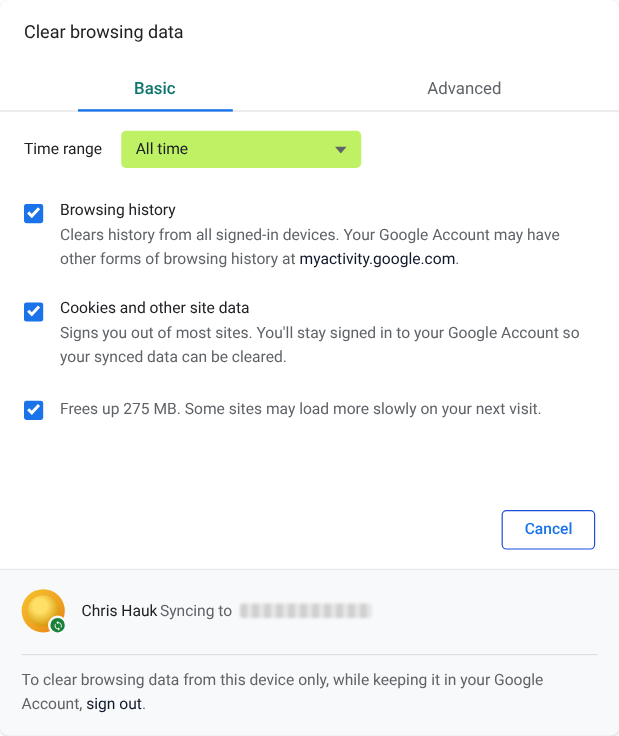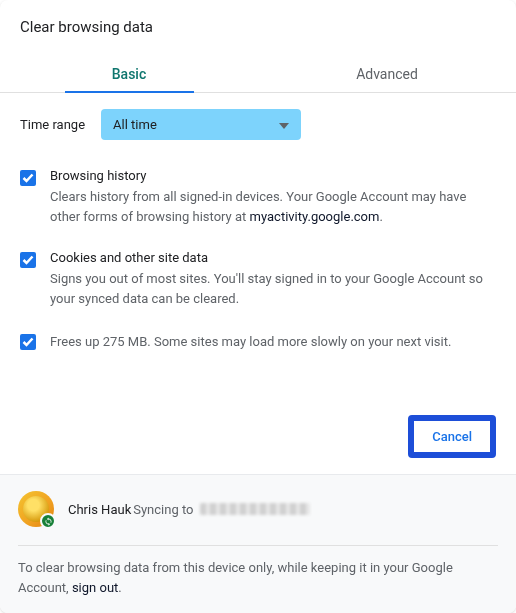--- a/index.html
+++ b/index.html
@@ -60,21 +60,21 @@
     display: flex;
     align-items: center;
     gap: 16px;
     margin-bottom: 28px;
   }
   .time-label {
     font-size: 13px;
     color: #202124;
   }
   .select {
-    background: #7dd3fc;
+    background: #bef264;
     border-radius: 4px;
     padding: 8px 12px;
     width: 200px;
     display: flex;
     align-items: center;
     justify-content: space-between;
     cursor: pointer;
     font-size: 13px;
     color: #202124;
   }
@@ -122,21 +122,21 @@
   .btn {
     font-size: 13px;
     padding: 8px 18px;
     border-radius: 4px;
     cursor: pointer;
     font-weight: 500;
   }
   .btn-secondary {
     background: #fff;
     color: #1a73e8;
-    border: 6px solid #1d4ed8;
+    border: 1px solid #1d4ed8;
   }
   .btn-primary {
     background: #1a73e8;
     color: #fff;
     border: 1px solid #1a73e8;
   }
   .footer {
     background: #f8f9fa;
     border-top: 1px solid #e8eaed;
     padding: 12px 18px 16px 18px;

